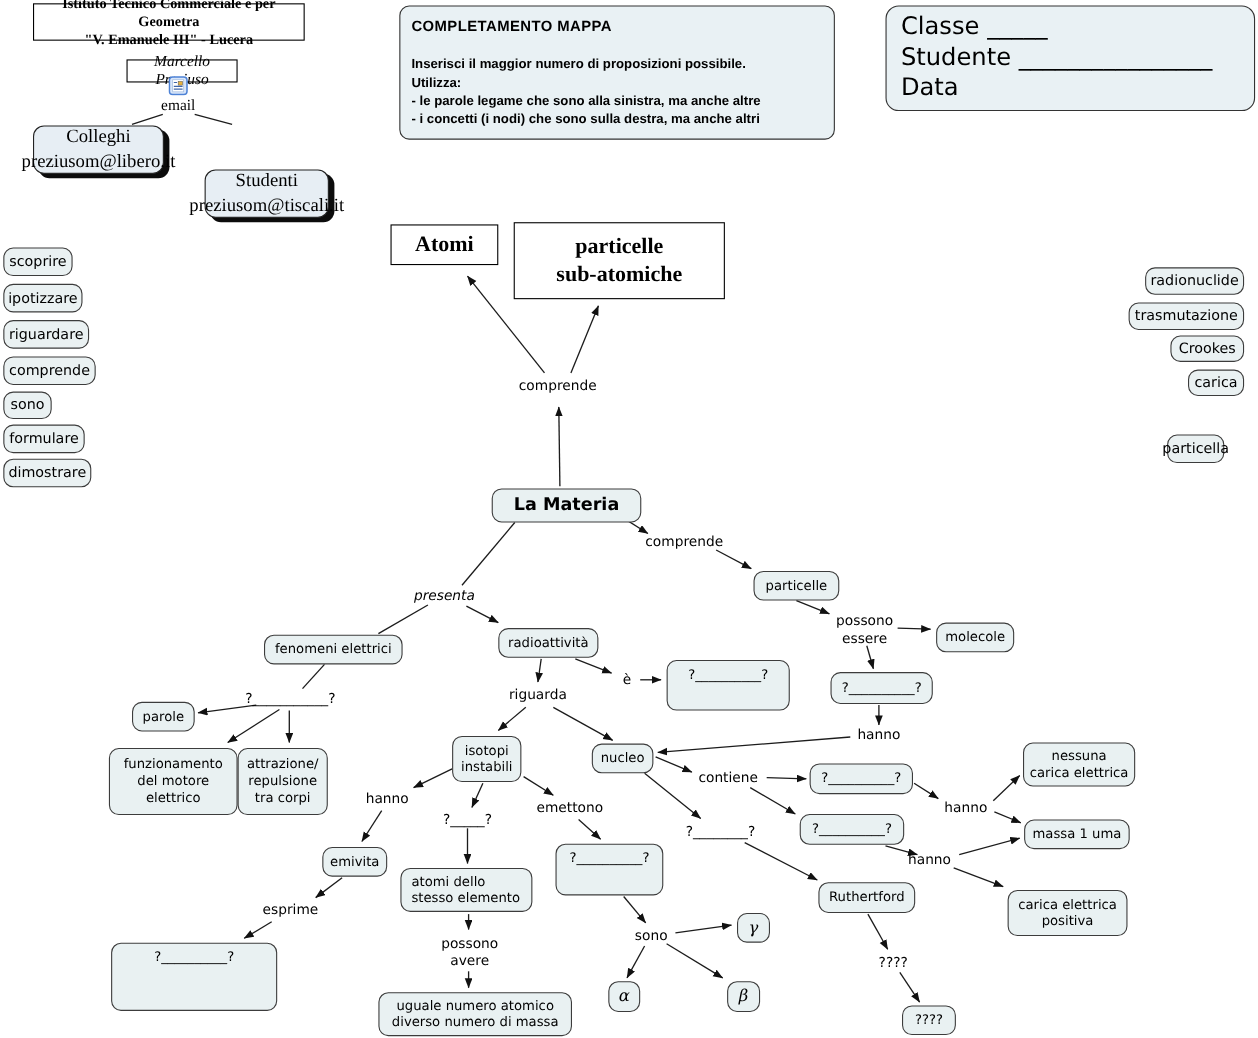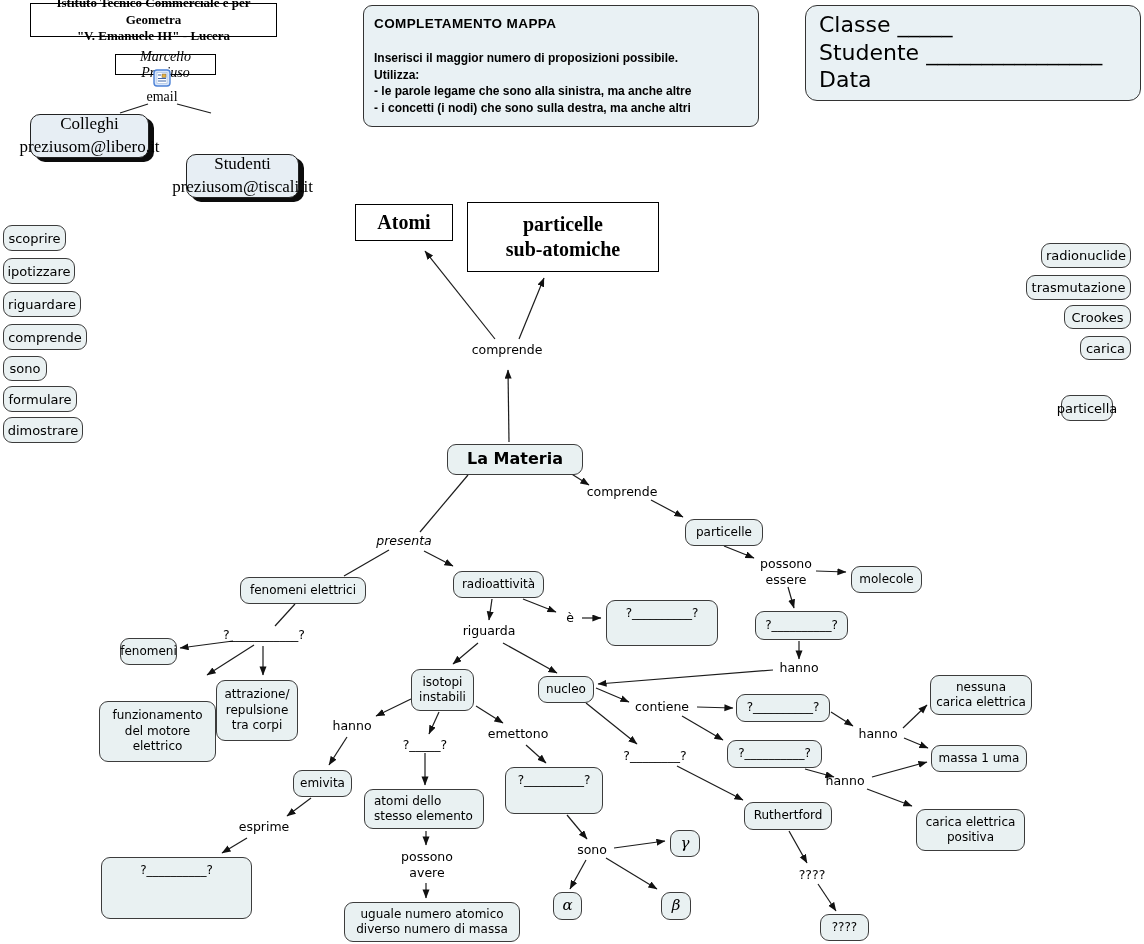--- a/index.html
+++ b/index.html
@@ -153,22 +153,22 @@
   <div class="el wbox concept-title" style="left:355px;top:204px;width:98px;height:37px;">Atomi</div>
   <div class="el wbox concept-title" style="left:467px;top:202px;width:192px;height:70px;">particelle
 sub-atomiche</div>
 
   <div class="el node big" style="left:447px;top:444px;width:136px;height:31px;">La Materia</div>
   <div class="el node" style="left:685px;top:519px;width:78px;height:27px;">particelle</div>
   <div class="el node" style="left:851px;top:566px;width:71px;height:27px;">molecole</div>
   <div class="el node" style="left:755px;top:611px;width:93px;height:29px;">?__________?</div>
   <div class="el node" style="left:240px;top:577px;width:126px;height:27px;">fenomeni elettrici</div>
   <div class="el node" style="left:453px;top:571px;width:91px;height:27px;">radioattività</div>
-  <div class="el node" style="left:120px;top:638px;width:57px;height:27px;">fenomeni</div>
-  <div class="el node" style="left:99px;top:680px;width:117px;height:61px;margin-top:21px;">funzionamento
+  <div class="el node" style="left:120px;top:638px;width:57px;height:27px;">parole</div>
+  <div class="el node" style="left:99px;top:680px;width:117px;height:61px;">funzionamento
 del motore
 elettrico</div>
   <div class="el node" style="left:216px;top:680px;width:82px;height:61px;">attrazione/
 repulsione
 tra corpi</div>
   <div class="el node toptext" style="left:606px;top:600px;width:112px;height:46px;">?__________?</div>
   <div class="el node" style="left:411px;top:669px;width:63px;height:42px;">isotopi
 instabili</div>
   <div class="el node" style="left:538px;top:676px;width:56px;height:27px;">nucleo</div>
   <div class="el node" style="left:293px;top:770px;width:59px;height:27px;">emivita</div>

